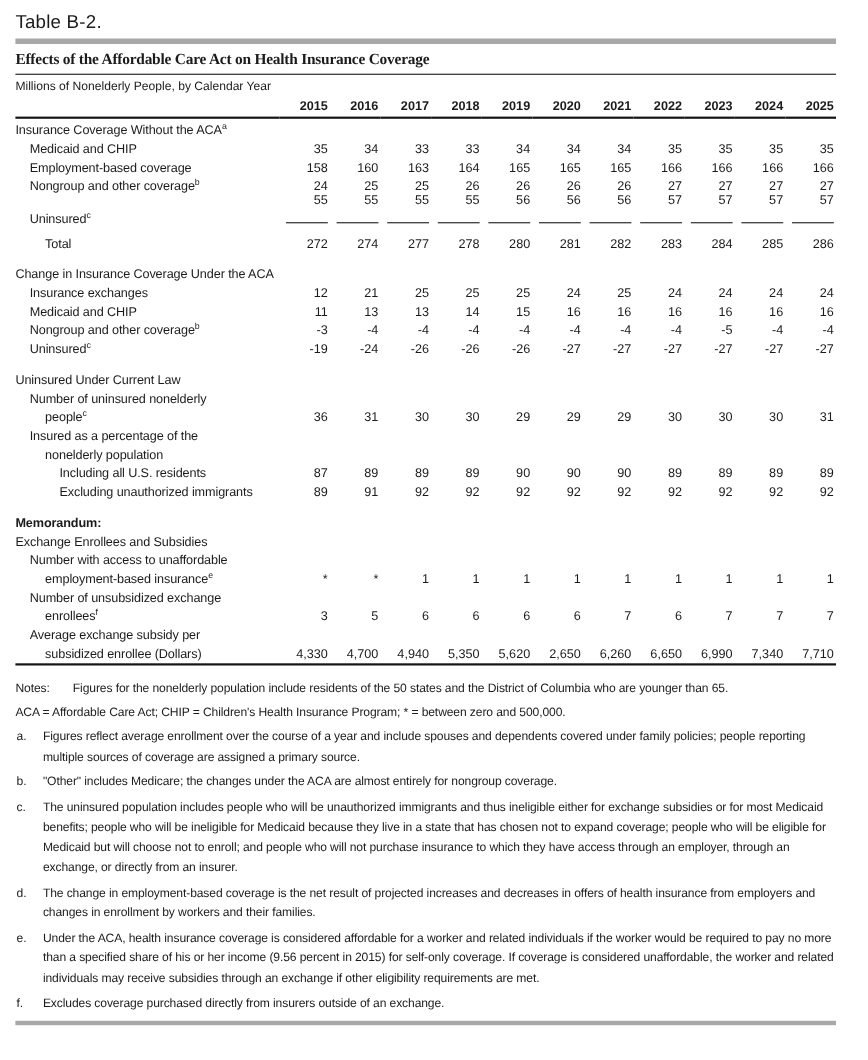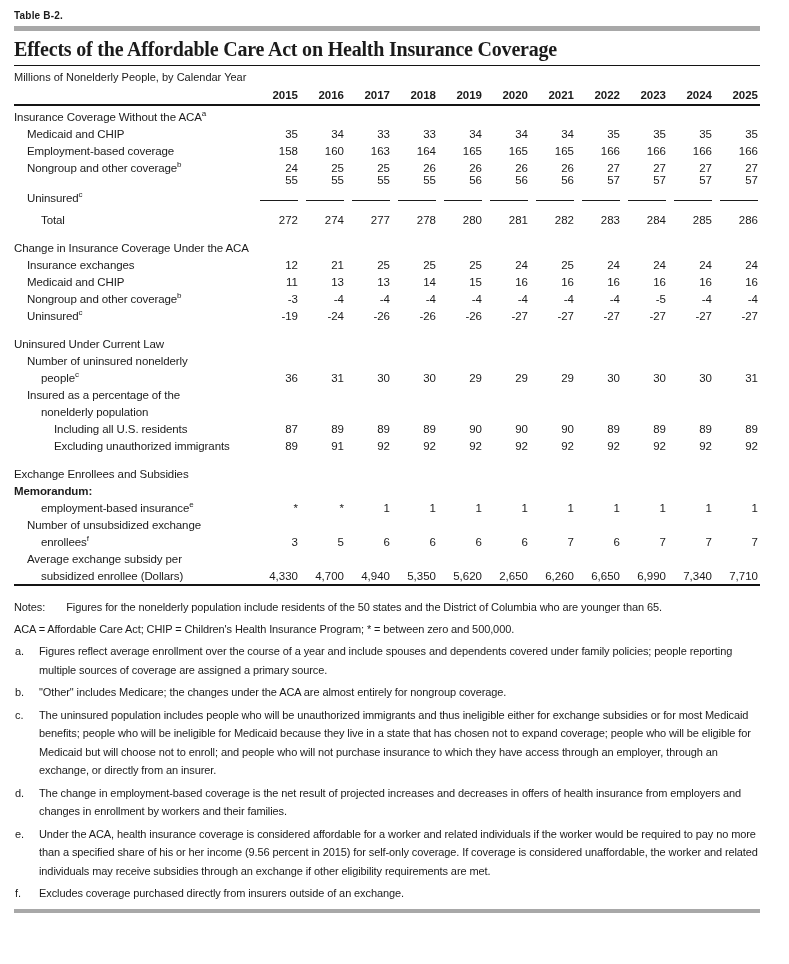--- a/index.html
+++ b/index.html
@@ -1,23 +1,23 @@
 <!DOCTYPE html>
 <html><head>
 <meta charset="utf-8">
 <style>
   html,body{margin:0;padding:0;background:#fff;}
   body{width:789px;height:964px;overflow:hidden;color:#1b1b1b;
        font-family:"Liberation Sans",sans-serif;-webkit-font-smoothing:antialiased;}
   .page{padding:10px 29px 0 14px;}
 
   
-  .table-label{font-size:10px;font-weight:bold;letter-spacing:.2px;}
+  .table-label{font-size:17px;font-weight:normal;letter-spacing:.2px;}
   .gray-bar{height:5px;background:#a8a8a8;margin-top:5px;}
-  .main-title{font-family:"Liberation Serif",serif;font-weight:bold;font-size:20px;
+  .main-title{font-family:"Liberation Serif",serif;font-weight:bold;font-size:14px;
               margin:7px 0 4px 0;letter-spacing:-0.2px;}
   .title-rule{border-top:1.7px solid #141414;}
   .subtitle{font-size:11px;margin-top:5px;}
 
   
   table{border-collapse:collapse;table-layout:fixed;width:746px;margin-top:6px;}
   col.lblcol{width:240px;}
   th{font-size:11.5px;font-weight:bold;text-align:right;padding:0 2px 3px 0;
      border-bottom:2px solid #141414;}
   td{font-size:11.5px;height:17px;padding:0 2px 0 0;text-align:right;
@@ -331,35 +331,49 @@
           <td class="">92</td>
           <td class="">92</td>
           <td class="">92</td>
           <td class="">92</td>
           <td class="">92</td>
         </tr>
         <tr class="spacer">
           <td colspan="12"></td>
         </tr>
         <tr>
+          <td class="lbl i0 b">Memorandum:</td>
+          <td class=""></td>
+          <td class=""></td>
+          <td class=""></td>
+          <td class=""></td>
+          <td class=""></td>
+          <td class=""></td>
+          <td class=""></td>
+          <td class=""></td>
+          <td class=""></td>
+          <td class=""></td>
+          <td class=""></td>
+        </tr>
+        <tr>
           <td class="lbl i0">Exchange Enrollees and Subsidies</td>
           <td class=""></td>
           <td class=""></td>
           <td class=""></td>
           <td class=""></td>
           <td class=""></td>
           <td class=""></td>
           <td class=""></td>
           <td class=""></td>
           <td class=""></td>
           <td class=""></td>
           <td class=""></td>
         </tr>
         <tr>
-          <td class="lbl i0 b">Memorandum:</td>
+          <td class="lbl i1">Number with access to unaffordable</td>
           <td class=""></td>
           <td class=""></td>
           <td class=""></td>
           <td class=""></td>
           <td class=""></td>
           <td class=""></td>
           <td class=""></td>
           <td class=""></td>
           <td class=""></td>
           <td class=""></td>

